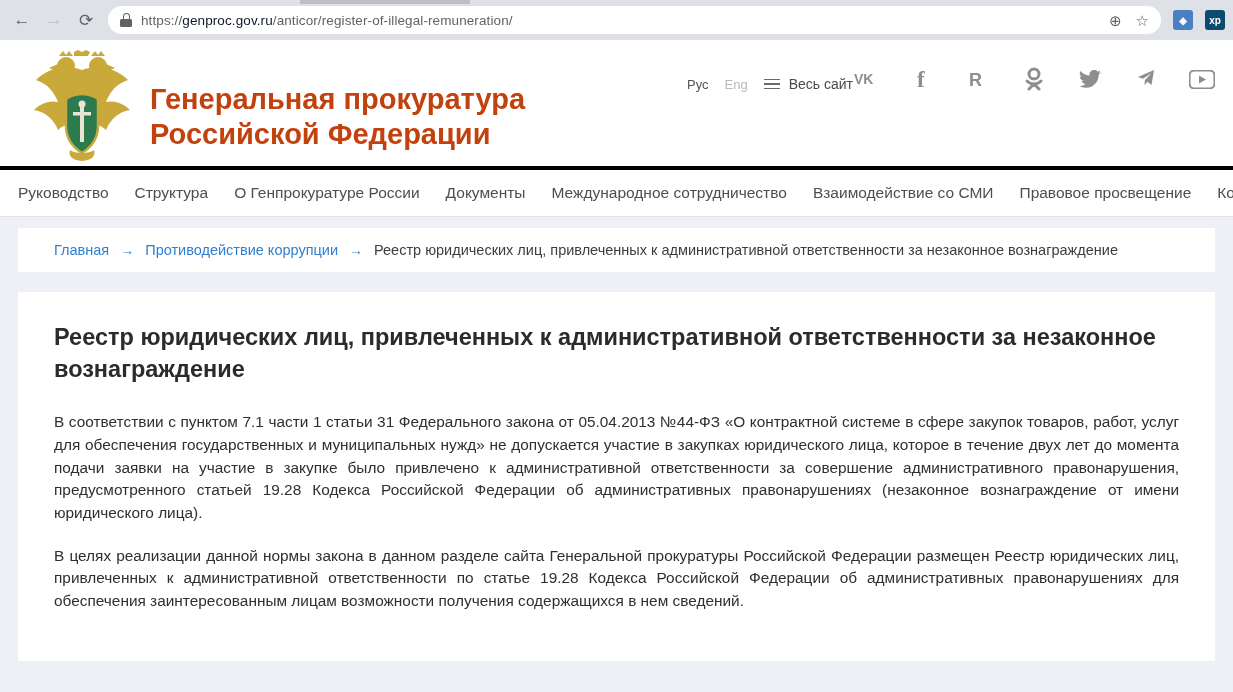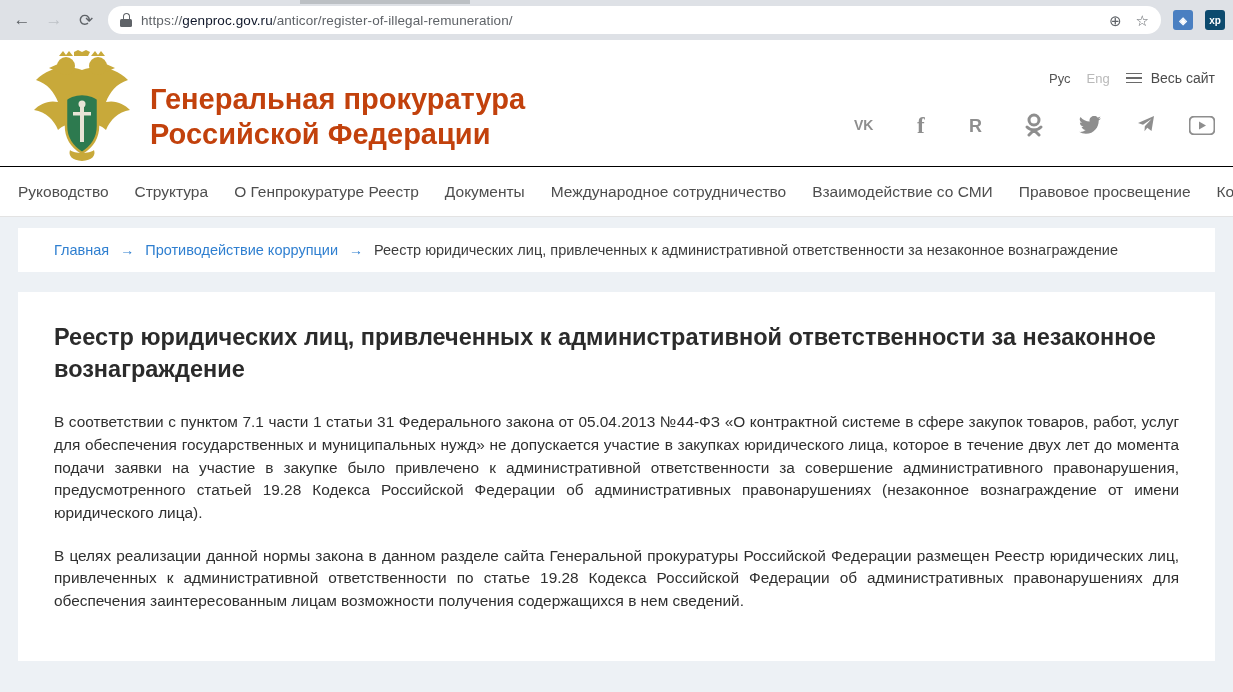--- a/index.html
+++ b/index.html
@@ -121,21 +121,21 @@
     margin-top: 32px;
     font-size: 29px;
     line-height: 1.22;
     color: #c2410c;
     font-weight: bold;
   }
   .header-right {
     position: absolute;
     right: 18px; top: 0;
     display: flex;
-    flex-direction: column;
+    flex-direction: row;
     align-items: flex-end;
   }
   .lang-row {
     display: flex; align-items: center;
     gap: 16px;
     font-size: 13px;
     color: #8b8b8b;
     margin-top: 30px;
   }
   .lang-row .lang-active { color: #555; }
@@ -165,21 +165,21 @@
   }
   .social-row .s-ico {
     font-size: 21px;
     line-height: 1;
     display: flex; align-items: center; justify-content: center;
     width: 26px; height: 26px;
   }
 
   
   .main-nav {
-    border-top: 1px solid #000000;
+    border-top: 4px solid #000000;
     border-bottom: 1px solid #e3e3e3;
     height: 51px;
     display: flex;
     align-items: center;
     gap: 26px;
     padding: 0 18px;
     font-size: 15.5px;
     color: #4e4e4e;
     white-space: nowrap;
     overflow: hidden;
@@ -344,21 +344,21 @@
             <path d="M10 5.5 L17 9.5 L10 13.5 z" fill="#8e8e8e"></path>
           </svg>
         </span>
       </div>
     </div>
   </div>
 
   <div class="main-nav">
     <a href="#">Руководство</a>
     <a href="#">Структура</a>
-    <a href="#">О Генпрокуратуре Реестр</a>
+    <a href="#">О Генпрокуратуре России</a>
     <a href="#">Документы</a>
     <a href="#">Международное сотрудничество</a>
     <a href="#">Взаимодействие со СМИ</a>
     <a href="#">Правовое просвещение</a>
     <a href="#">Контакты</a>
   </div>
 
   <div class="crumb-band">
     <div class="crumb-inner">
       <a class="crumb-link" href="#">Главная</a>

